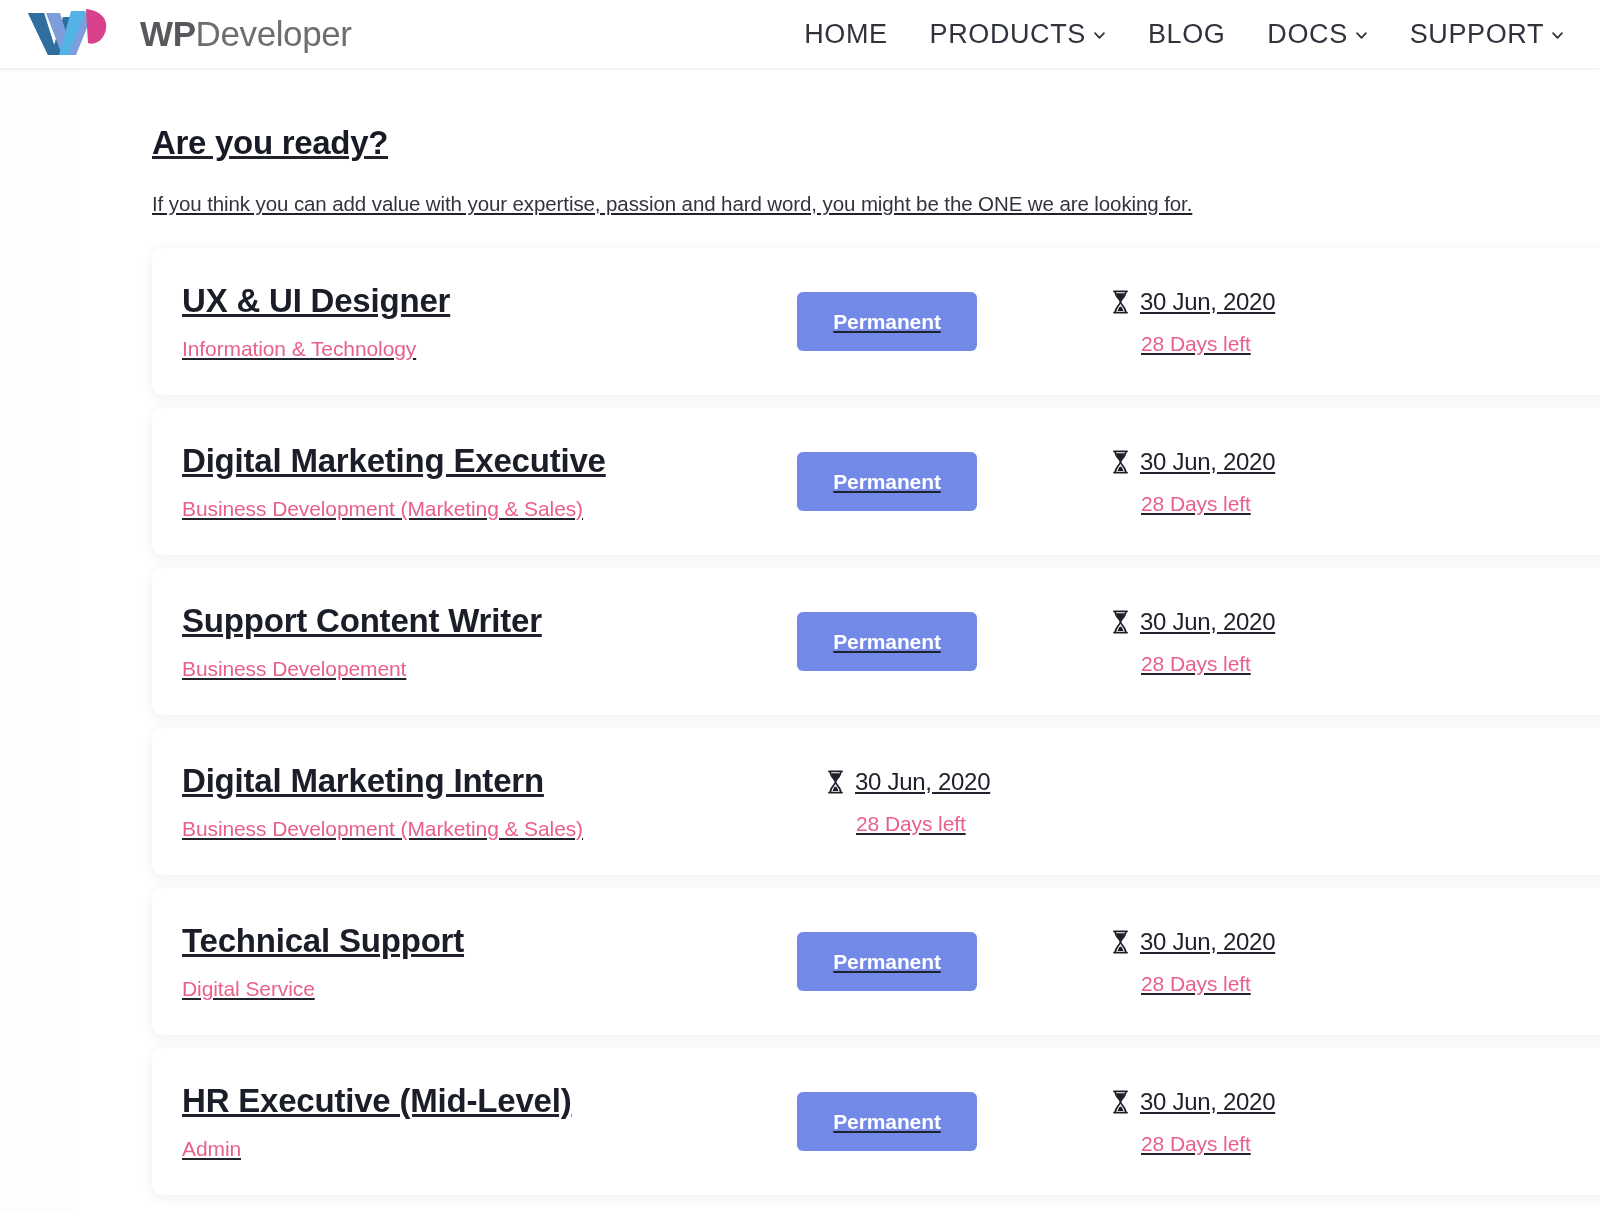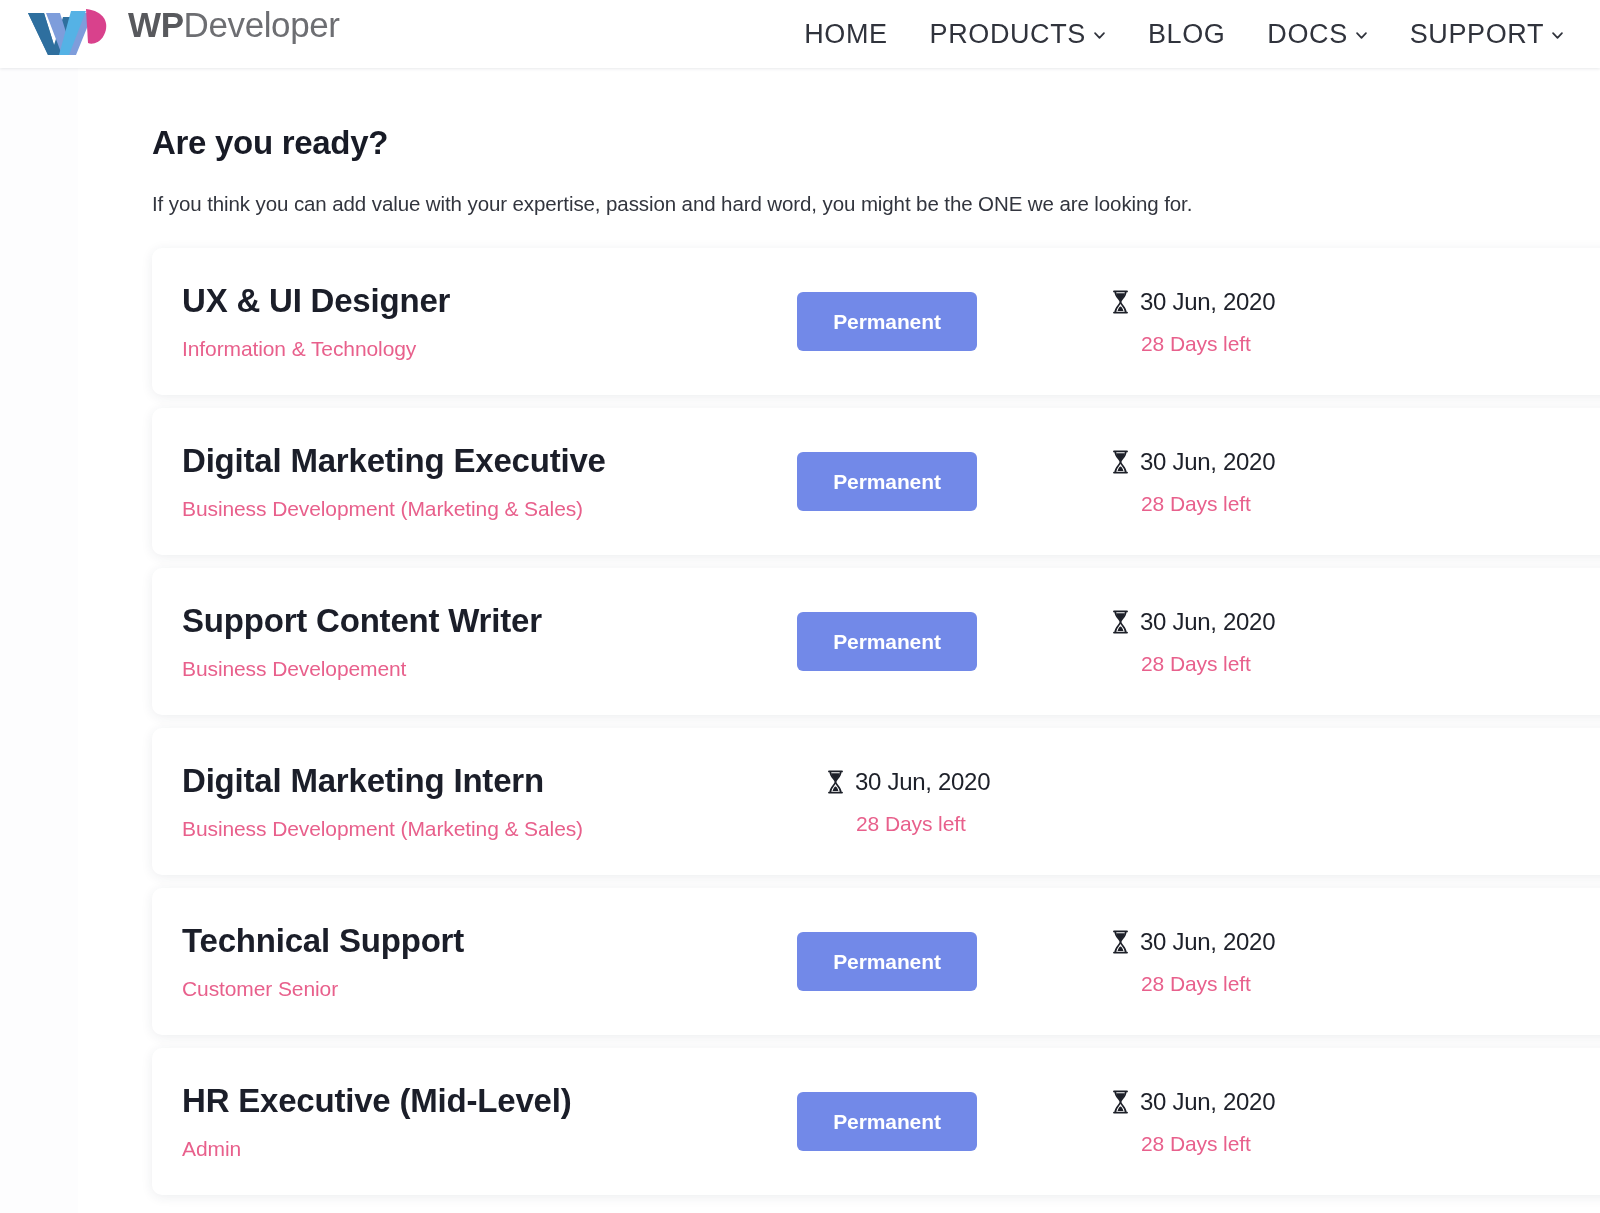--- a/index.html
+++ b/index.html
@@ -25,21 +25,22 @@
     display: flex;
     align-items: center;
     justify-content: space-between;
     padding: 0 28px 0 14px;
     box-shadow: 0 1px 3px rgba(30, 35, 60, 0.10);
     z-index: 5;
   }
 
   .brand {
     display: flex;
-    align-items: flex-start;
+    align-items: center;
+    gap: 12px;
   }
 
   .brand-mark {
     width: 114px;
     height: 58px;
     display: block;
     flex: 0 0 auto;
   }
 
   .brand-name {
@@ -97,20 +98,21 @@
   }
 
   .content-panel {
     position: absolute;
     left: 78px;
     right: 0;
     top: 0;
     bottom: 0;
     background: #ffffff;
     padding: 56px 0 0 74px;
+    text-decoration: underline;
   }
 
   .section-title {
     font-size: 33px;
     font-weight: 700;
     letter-spacing: -0.3px;
     color: #181b26;
     margin-bottom: 30px;
   }
 
@@ -372,21 +374,21 @@
             </span>
             <span>30 Jun, 2020</span>
           </div>
           <div class="job-daysleft">28 Days left</div>
         </div>
       </article>
 
       <article class="job-card">
         <div class="job-info">
           <div class="job-title">Technical Support</div>
-          <div class="job-dept">Customer Senior</div>
+          <div class="job-dept">Digital Service</div>
         </div>
         <div class="job-badge-cell">
           <span class="badge" style="background: rgb(114, 137, 232);">Permanent</span>
         </div>
         <div class="job-meta">
           <div class="job-deadline">
             <span class="hourglass-icon">
               <svg width="17" height="24" viewBox="0 0 17 24" xmlns="http://www.w3.org/2000/svg">
                 <path d="M2 1.4 H15 M2 22.6 H15" stroke="#1d2029" stroke-width="1.9" stroke-linecap="round"></path>
                 <path d="M3.2 1.4 C3.2 7, 8.5 9.5, 8.5 12 C8.5 14.5, 3.2 17, 3.2 22.6" fill="none" stroke="#1d2029" stroke-width="1.7"></path>

